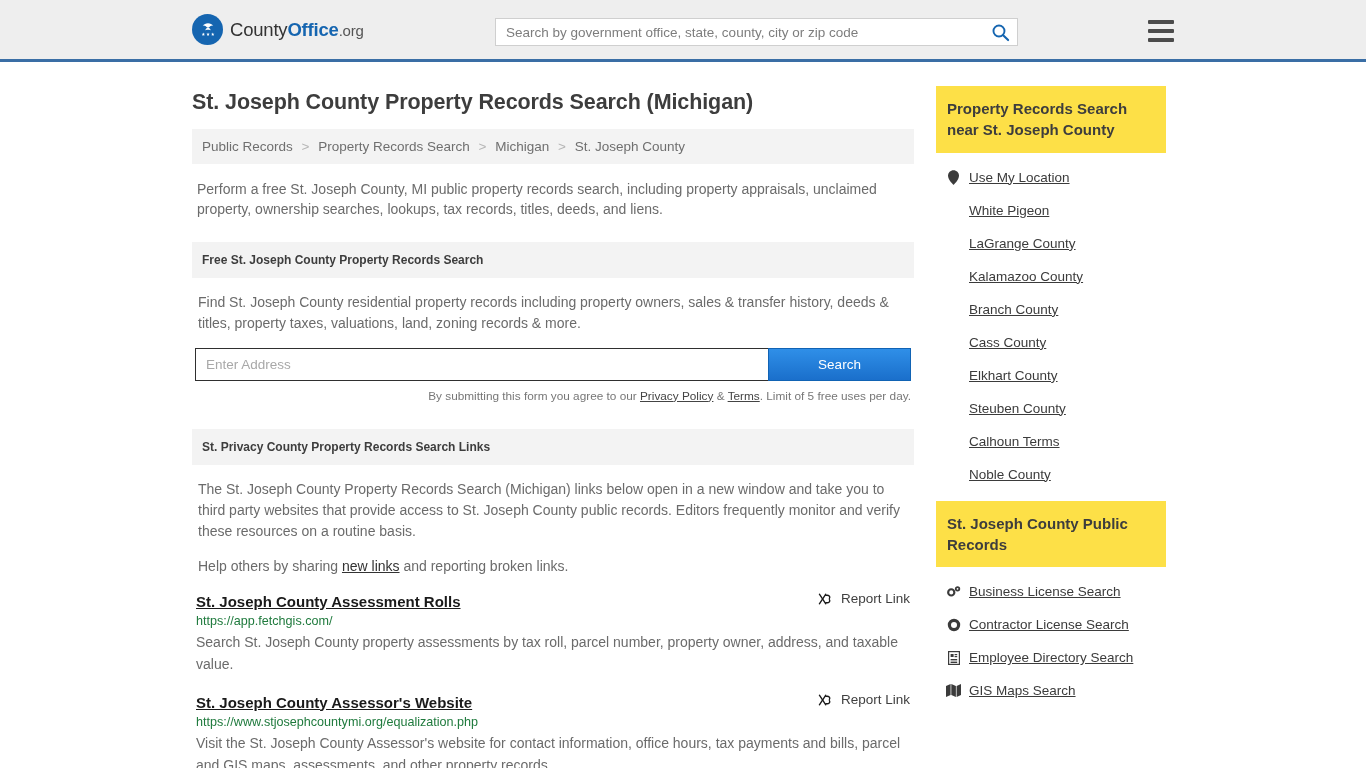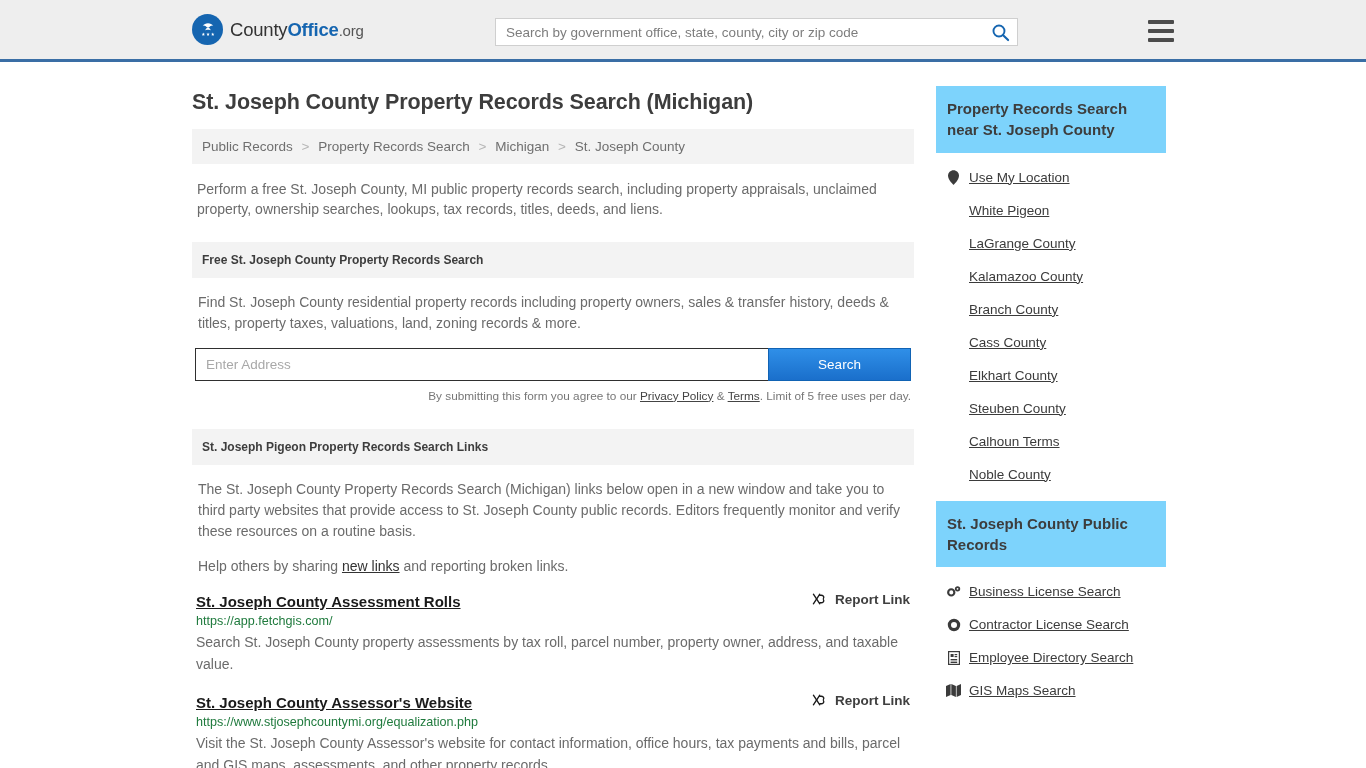--- a/index.html
+++ b/index.html
@@ -197,43 +197,42 @@
   }
   .result-title {
     font-size: 15px;
     font-weight: bold;
     color: #1a1a1a;
     text-decoration: underline;
     cursor: pointer;
   }
   .report-link {
     display: flex;
-    align-items: flex-end;
+    align-items: center;
     gap: 8px;
     font-size: 13.5px;
     color: #3f3f3f;
     cursor: pointer;
     white-space: nowrap;
-    font-weight: bold;
   }
   .result-url {
     font-size: 12.6px;
     color: #1f7a3d;
     margin-top: 4px;
   }
   .result-desc {
     font-size: 14px;
     color: #6b6b6b;
     line-height: 1.6;
     margin-top: 3px;
   }
 
   
   .side-head {
-    background: #7dd3fc;
+    background: #fde047;
     padding: 12px 11px;
     font-size: 15px;
     font-weight: bold;
     color: #3d3d3d;
     line-height: 1.42;
   }
   .side-list { padding: 8px 0 0 0; margin: 0; list-style: none; }
   .side-list li {
     display: flex;
     align-items: center;
@@ -315,21 +314,21 @@
       <form class="addr-form">
         <input type="text" placeholder="Enter Address" style="">
         <button type="submit">Search</button>
       </form>
       <div class="form-note"><span>By submitting this form you agree to our </span><a href="#">Privacy Policy</a><span> &amp; </span><a href="#">Terms</a><span>. Limit of 5 free uses per day.</span></div>
     </div>
 
     <div class="section-gap"></div>
 
     <div>
-      <div class="panel-head">St. Joseph Pigeon Property Records Search Links</div>
+      <div class="panel-head">St. Privacy County Property Records Search Links</div>
       <div class="panel-body">
         <p>The St. Joseph County Property Records Search (Michigan) links below open in a new window and take you to third party websites that provide access to St. Joseph County public records. Editors frequently monitor and verify these resources on a routine basis.</p>
         <p><span>Help others by sharing </span><a href="#">new links</a><span> and reporting broken links.</span></p>
       </div>
     </div>
 
     <div class="result">
       <div class="result-top">
         <a class="result-title" href="#">St. Joseph County Assessment Rolls</a>
         <span class="report-link">

